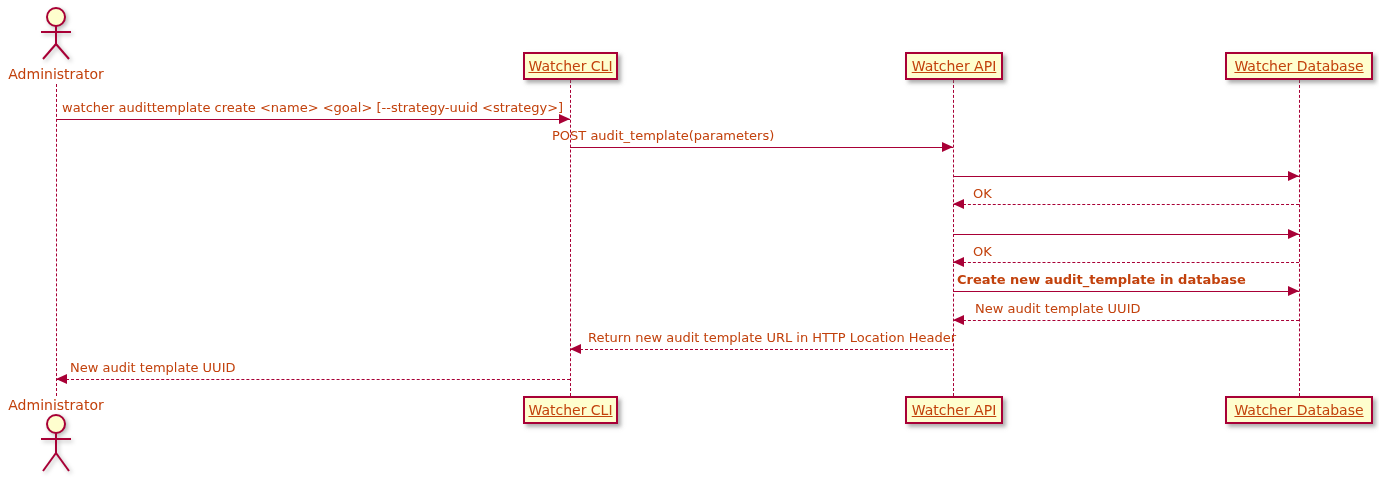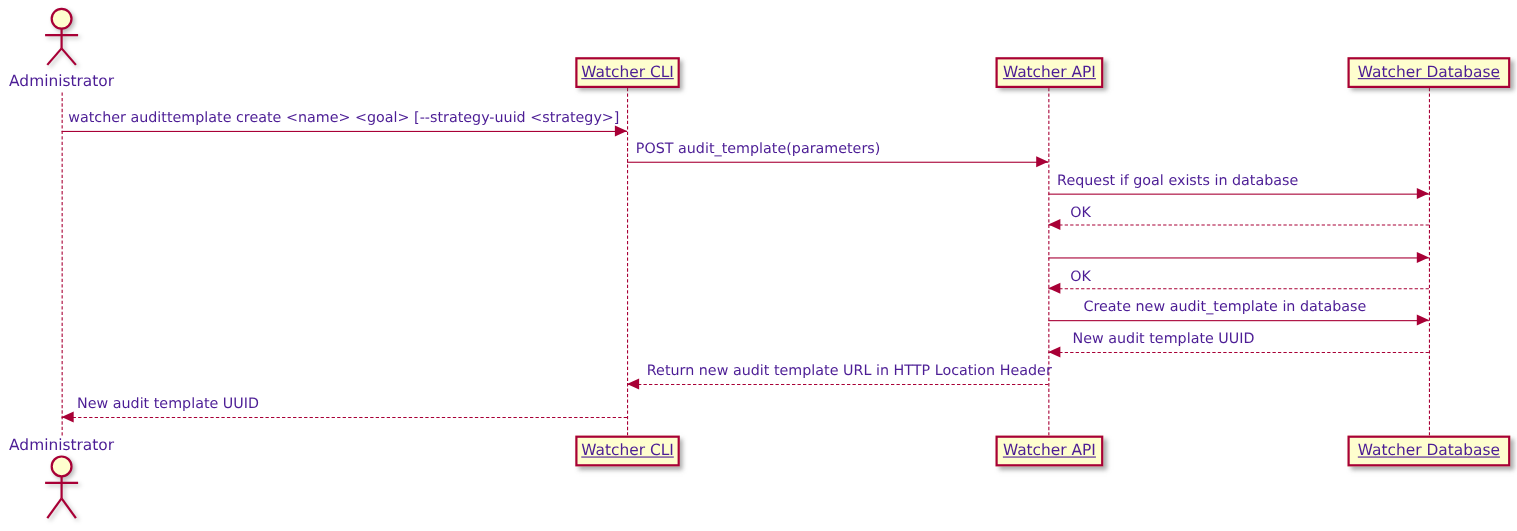--- a/index.html
+++ b/index.html
@@ -2,21 +2,21 @@
 <html><head>
 <meta charset="utf-8">
 <style>
   html, body { margin: 0; padding: 0; background: #ffffff; }
   #canvas {
     position: relative;
     width: 1379px;
     height: 483px;
     background: #ffffff;
     font-family: "DejaVu Sans", "Liberation Sans", sans-serif;
-    color: #4c1d95;
+    color: #c2410c;
     overflow: hidden;
   }
   .actor-label {
     position: absolute;
     width: 120px;
     text-align: center;
     font-size: 14px;
     white-space: nowrap;
   }
   .actor-svg { position: absolute; filter: drop-shadow(2.5px 2.5px 2px #b9b9b9); }
@@ -80,40 +80,39 @@
   <div class="actor-label" style="left:-4px; top:66px;">Administrator</div>
 
   <div class="pbox" style="left:523px; top:52px; width:95px;">Watcher CLI</div>
   <div class="pbox" style="left:905px; top:52px; width:98px;">Watcher API</div>
   <div class="pbox" style="left:1225px; top:52px; width:148px;">Watcher Database</div>
 
   <div class="msg-label" style="left:62px; top:100px;text-align:right;">watcher audittemplate create &lt;name&gt; &lt;goal&gt; [--strategy-uuid &lt;strategy&gt;]</div>
   <div class="msg-line solid" style="left:56px; top:119px; width:514px;"></div>
   <div class="head-r" style="left:559px; top:114px;"></div>
 
-  <div class="msg-label" style="left:578px; top:128px;">POST audit_template(parameters)</div>
+  <div class="msg-label" style="left:552px; top:128px;">POST audit_template(parameters)</div>
   <div class="msg-line solid" style="left:570px; top:147px; width:383px;"></div>
   <div class="head-r" style="left:942px; top:142px;"></div>
 
-  <div class="msg-label" style="left:961px; top:157px;">Request if goal exists in database</div>
   <div class="msg-line solid" style="left:953px; top:176px; width:346px;"></div>
   <div class="head-r" style="left:1288px; top:171px;"></div>
 
   <div class="msg-label" style="left:973px; top:186px;">OK</div>
   <div class="msg-line dashed" style="left:953px; top:204px; width:346px;"></div>
   <div class="head-l" style="left:953px; top:199px;"></div>
 
   <div class="msg-line solid" style="left:953px; top:234px; width:346px;"></div>
   <div class="head-r" style="left:1288px; top:229px;"></div>
 
   <div class="msg-label" style="left:973px; top:244px;">OK</div>
   <div class="msg-line dashed" style="left:953px; top:262px; width:346px;"></div>
   <div class="head-l" style="left:953px; top:257px;"></div>
 
-  <div class="msg-label" style="left:985px; top:272px;">Create new audit_template in database</div>
+  <div class="msg-label" style="left:957px; top:272px;font-weight:bold;">Create new audit_template in database</div>
   <div class="msg-line solid" style="left:953px; top:291px; width:346px;"></div>
   <div class="head-r" style="left:1288px; top:286px;"></div>
 
   <div class="msg-label" style="left:975px; top:301px;">New audit template UUID</div>
   <div class="msg-line dashed" style="left:953px; top:320px; width:346px;"></div>
   <div class="head-l" style="left:953px; top:315px;"></div>
 
   <div class="msg-label" style="left:588px; top:330px;">Return new audit template URL in HTTP Location Header</div>
   <div class="msg-line dashed" style="left:570px; top:349px; width:383px;"></div>
   <div class="head-l" style="left:570px; top:344px;"></div>

